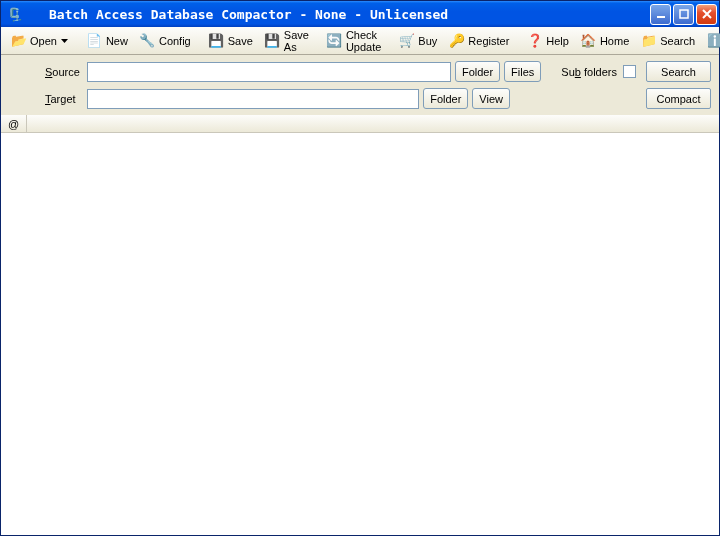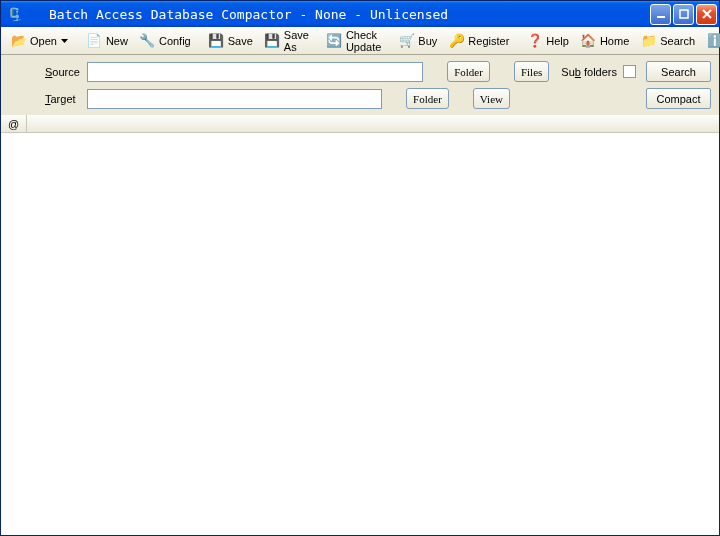--- a/index.html
+++ b/index.html
@@ -28,21 +28,21 @@
 }
 .titlebar .app-icon {
   width: 16px; height: 16px;
   margin-right: 4px;
   display: inline-flex; align-items: center; justify-content: center;
   font-size: 13px;
 }
 .titlebar .title {
   font-family: "SimSun", "MS Sans Serif", monospace;
   font-size: 13px;
-  font-weight: normal;
+  font-weight: bold;
   flex: 1;
   white-space: nowrap;
   padding-left: 22px;
 }
 .winbtns { display: flex; gap: 2px; }
 .winbtn {
   width: 21px; height: 21px;
   border-radius: 3px;
   border: 1px solid #fff;
   display: flex; align-items: center; justify-content: center;
@@ -108,36 +108,35 @@
   border: 1px solid #7f9db9;
   background: #fff;
   padding: 0 3px;
   font-family: inherit; font-size: 11px;
 }
 .btn-small {
   height: 21px;
   padding: 0 6px;
   border: 1px solid #7f9db9;
   background: linear-gradient(to bottom, #fdfdfb, #ece9d8);
-  font-family: Liberation Serif, serif; font-size: 11px;
+  font-family: Liberation Sans, sans-serif; font-size: 11px;
   border-radius: 3px;
   cursor: default;
-  margin-left: 20px;
 }
 .btn-wide {
   width: 65px;
   height: 21px;
   border: 1px solid #7f9db9;
   background: linear-gradient(to bottom, #fdfdfb, #ece9d8);
   font-family: inherit; font-size: 11px;
   border-radius: 2px;
   cursor: default;
 }
 .sub-label {
-  margin-left: 8px;
+  margin-left: 16px;
   margin-right: 2px;
 }
 .sub-label u { text-decoration: underline; }
 .checkbox {
   width: 13px; height: 13px;
   border: 1px solid #7f9db9;
   background: #fff;
   margin-right: 6px;
 }
 .table-header {

